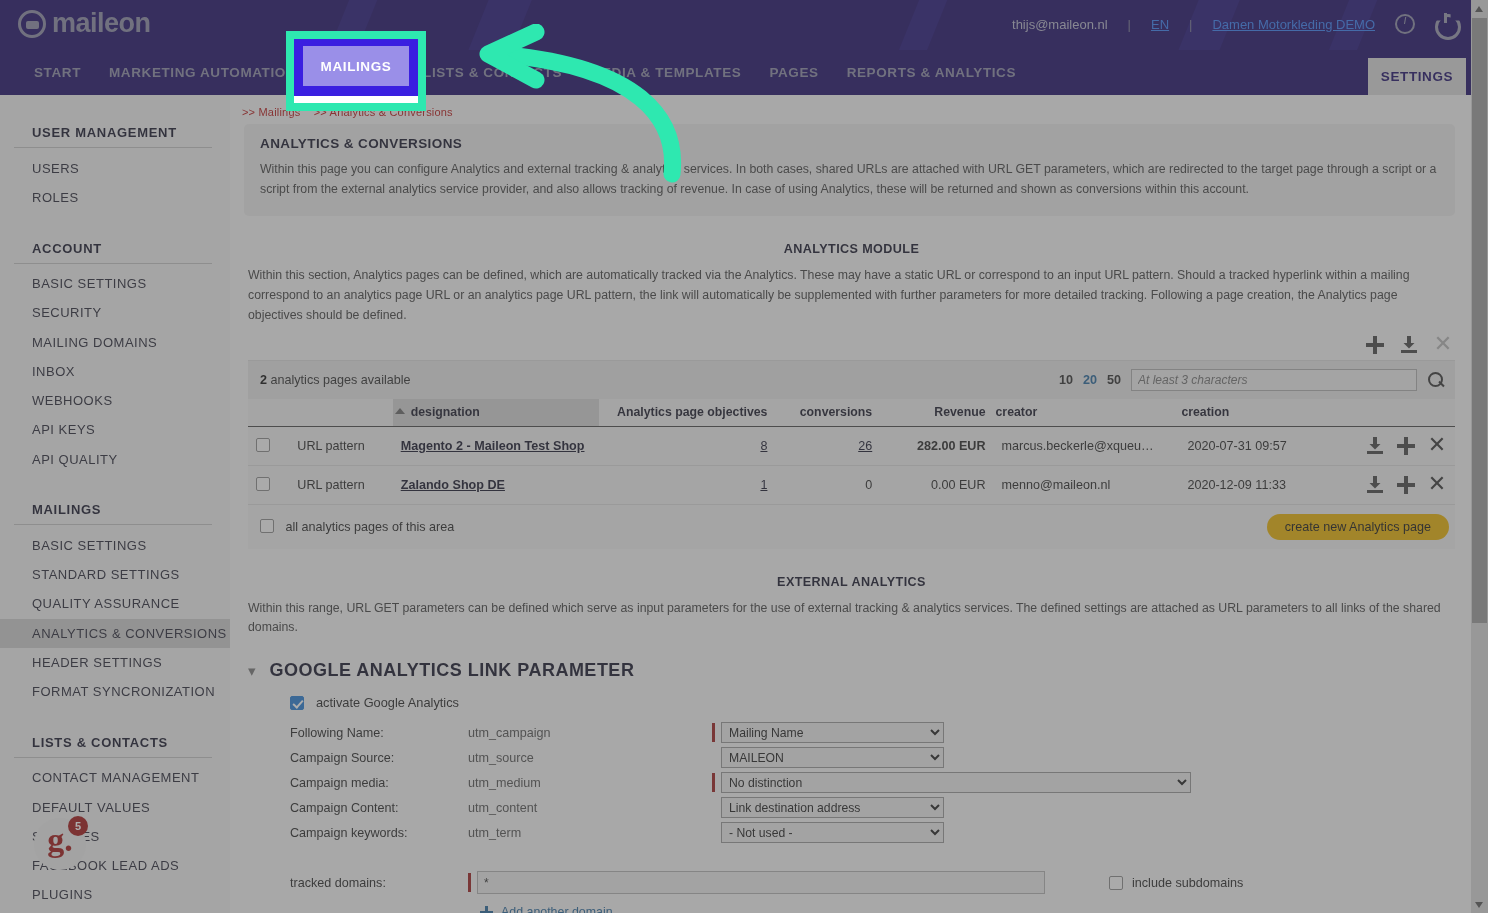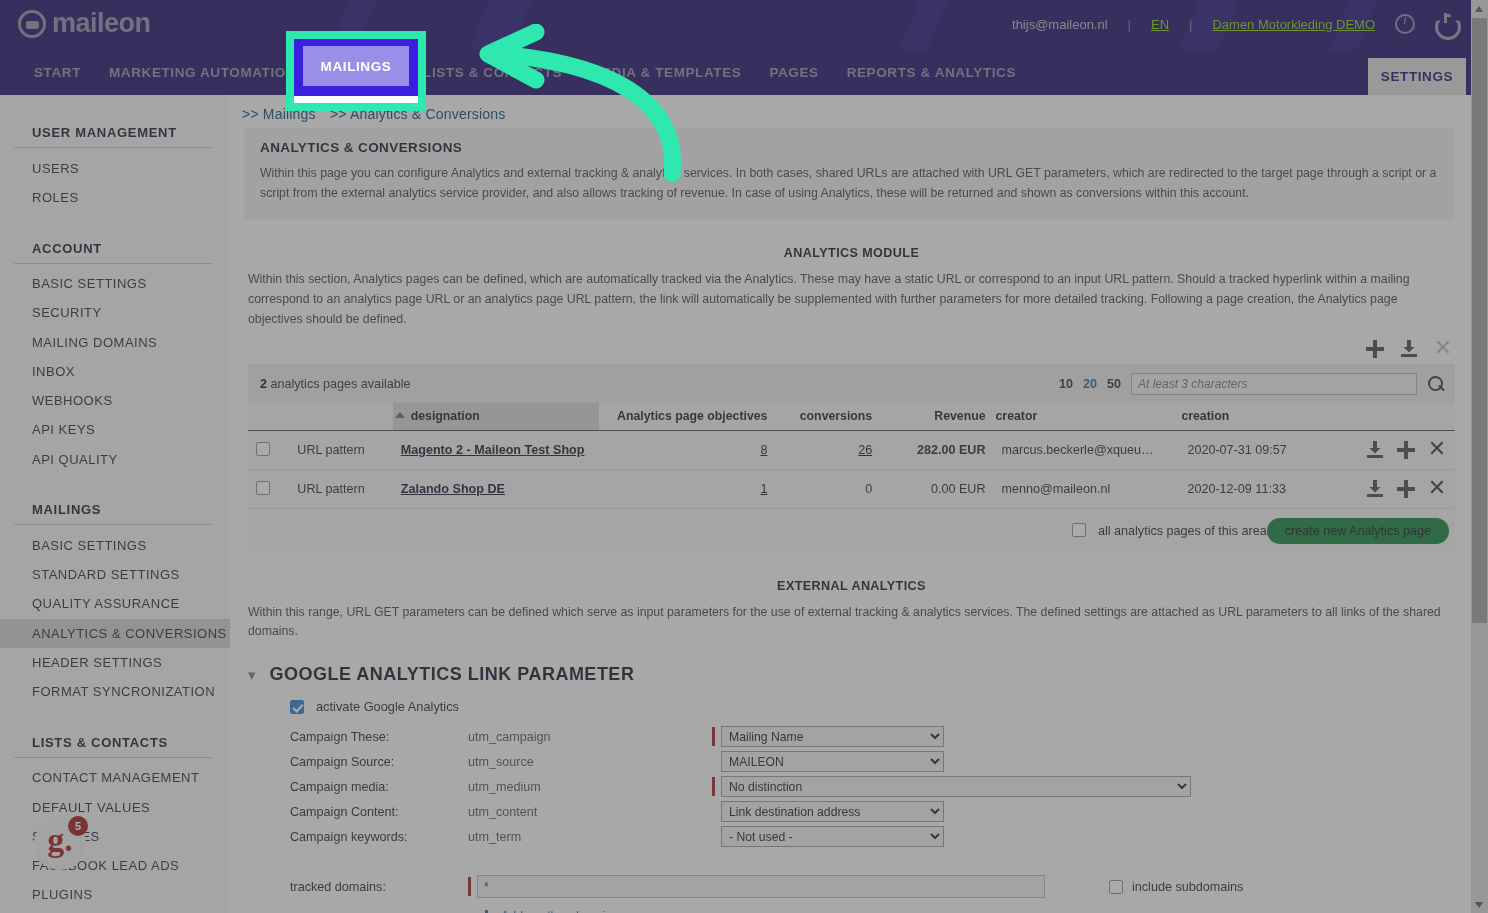--- a/index.html
+++ b/index.html
@@ -44,21 +44,21 @@
   }
   .logo-text {
     font-size: 27px; font-weight: bold; color: #8f8fa8;
     letter-spacing: -0.5px;
   }
   .topbar-right {
     position: absolute; right: 16px; top: 14px;
     display: flex; align-items: center; gap: 20px;
     font-size: 13px; color: #b9b9cc;
   }
-  .topbar-right a { color: #84cc16; text-decoration: underline; }
+  .topbar-right a { color: #3b82f6; text-decoration: underline; }
   .topbar-right .sep { color: #7a7a96; }
   .icon-circle-i, .icon-power {
     width: 20px; height: 20px; border-radius: 50%;
     border: 2px solid #8f8fa8; position: relative;
     display: inline-block;
   }
   .icon-circle-i::after {
     content: "i"; position: absolute; left: 0; right: 0; top: -3px;
     text-align: center; font-size: 12px; font-style: italic; color: #8f8fa8;
   }
@@ -187,21 +187,21 @@
 
   
   .main {
     position: absolute; left: 230px; top: 95px;
     width: 1241px; height: 818px;
     background: #f5f5f5;
     overflow: hidden;
   }
   .breadcrumb {
     padding: 11px 0 6px 12px;
-    font-size: 14px; color: #0c4a6e; letter-spacing: .2px;
+    font-size: 11px; color: #b91c1c; letter-spacing: .2px;
   }
   .breadcrumb span { margin-right: 10px; }
   .panel-intro {
     margin: 0 16px 0 14px;
     background: #ebebeb;
     border-radius: 5px;
     padding: 12px 16px 16px 16px;
   }
   .panel-title {
     font-size: 13.5px; font-weight: bold; color: #1a1a2e;
@@ -316,26 +316,26 @@
   }
   .cb.on { background: #2a7fd4; border-color: #2a7fd4; position: relative; }
   .cb.on::after {
     content: ""; position: absolute; left: 4px; top: 1px;
     width: 4px; height: 8px; border: solid #fff;
     border-width: 0 2px 2px 0; transform: rotate(42deg);
   }
   .row-actions { display: flex; gap: 11px; justify-content: flex-end; }
 
   .tbl-footer {
-    display: flex; align-items: center; justify-content: flex-end;
+    display: flex; align-items: center; justify-content: space-between;
     padding: 9px 6px 9px 12px;
   }
   .allpages { font-size: 12.6px; color: #2b2b2b; }
   .btn-yellow {
-    background: #15803d; color: #1a1a1a;
+    background: #eab308; color: #1a1a1a;
     font-size: 12.6px; border: none; border-radius: 13px;
     padding: 6px 18px; cursor: pointer;
     font-family: "Liberation Sans", sans-serif;
   }
 
   
   .collapse-caret {
     display: inline-block; color: #7a7a7a; font-size: 15px;
     margin-right: 14px; cursor: pointer; vertical-align: 1px;
   }
@@ -602,21 +602,21 @@
       </div>
 
       <div class="form-area">
         <div class="cbline">
           <span class="cb on"></span>
           <label>activate Google Analytics</label>
         </div>
 
         <div id="ga-fields">
             <div class="frow">
-              <span class="flabel">Campaign These:</span>
+              <span class="flabel">Following Name:</span>
               <span class="fparam">utm_campaign</span>
               <span class="req-mark"></span>
               <select class="sel w230"><option>Mailing Name</option></select>
             </div>
             <div class="frow">
               <span class="flabel">Campaign Source:</span>
               <span class="fparam">utm_source</span>
               <span class="req-gap"></span>
               <select class="sel w230"><option>MAILEON</option></select>
             </div>

